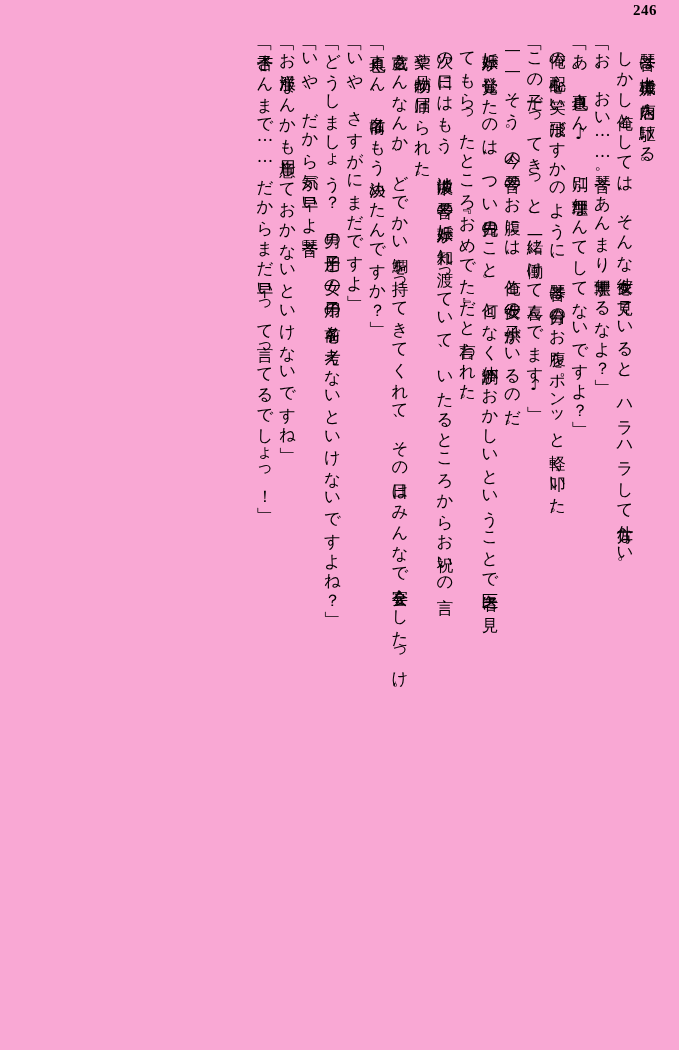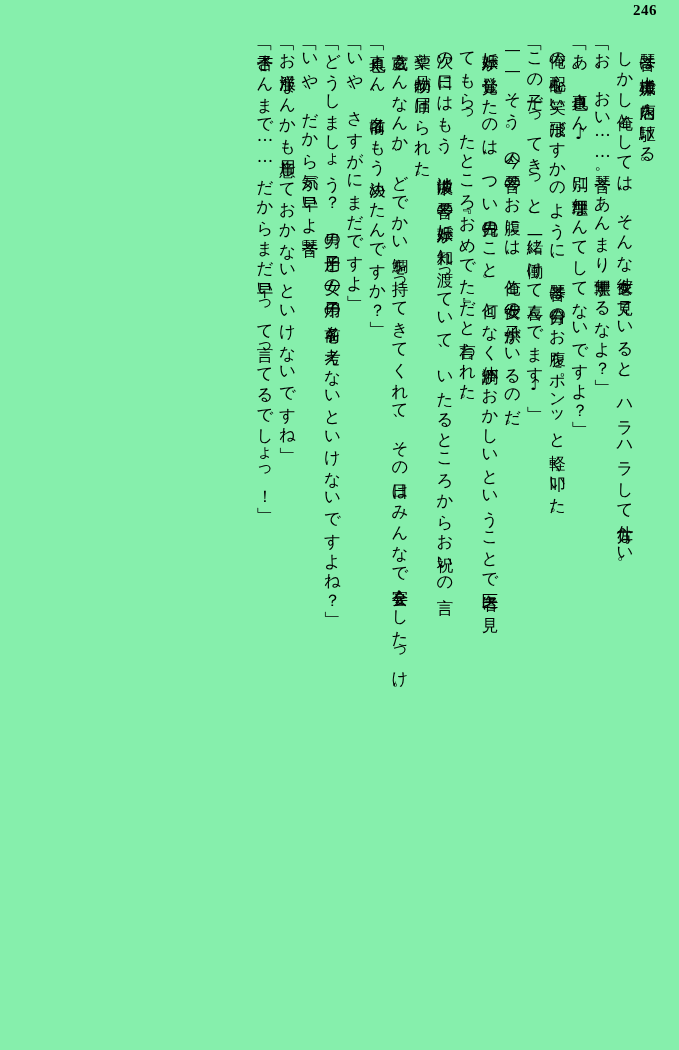--- a/index.html
+++ b/index.html
@@ -12,21 +12,21 @@
     height: 1050px;
     overflow: hidden;
     font-family: "DejaVu Serif", "Liberation Serif", serif;
     color: #000000;
   }
   .page {
     position: relative;
     width: 679px;
     height: 1050px;
     box-sizing: border-box;
-    background: #86efac;
+    background: #f9a8d4;
   }
   .page-number {
     position: absolute;
     top: 2px;
     right: 22px;
     font-size: 15px;
     font-family: "Liberation Serif", "DejaVu Serif", serif;
     font-weight: bold;
     letter-spacing: 0.5px;
   }

